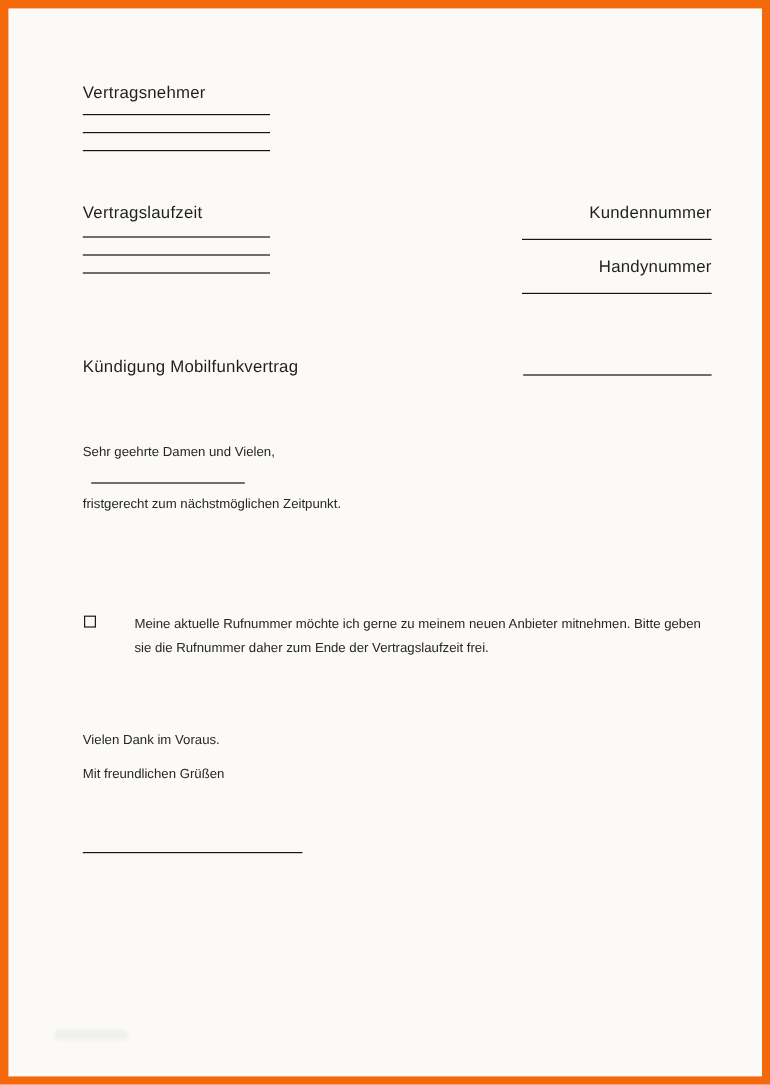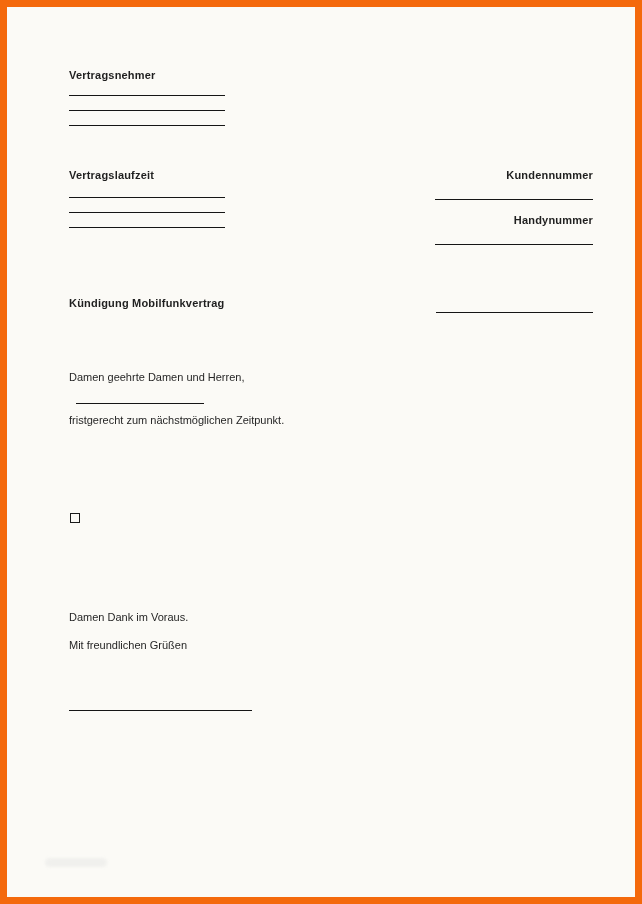--- a/index.html
+++ b/index.html
@@ -11,22 +11,22 @@
   .page {
     position: relative;
     width: 642px;
     height: 904px;
     background: #fbfaf6;
     border: 7px solid #f4690c;
     overflow: hidden;
   }
   .abs { position: absolute; }
   .label {
-    font-size: 11px;
-    font-weight: bold;
+    font-size: 14px;
+    font-weight: normal;
     color: #1f1f1f;
     letter-spacing: 0.2px;
   }
   .text {
     font-size: 11px;
     color: #262626;
     line-height: 20px;
   }
   .rule {
     position: absolute;
@@ -86,32 +86,36 @@
 
   <div class="abs label right-col" style="top:162px;">Kundennummer</div>
   <div class="rule" style="left:428px; top:192px; width:158px;"></div>
 
   <div class="abs label right-col" style="top:207px;">Handynummer</div>
   <div class="rule" style="left:428px; top:237px; width:158px;"></div>
 
   <div class="abs label" style="left:62px; top:290px;">Kündigung Mobilfunkvertrag</div>
   <div class="rule" style="left:429px; top:305px; width:157px;"></div>
 
-  <div class="abs text" style="left:62px; top:360px;">Damen geehrte Damen und Herren,</div>
+  <div class="abs text" style="left:62px; top:360px;">Sehr geehrte Damen und Vielen,</div>
 
   <div class="abs text" style="left:62px; top:383px; width:530px;">
     <span class="fill-inline"></span>
     <span class="block">fristgerecht zum nächstmöglichen Zeitpunkt.</span>
   </div>
 
   <div class="abs text" style="left:62px; top:431px; width:520px;">
   </div>
 
   <span class="checkbox"></span>
+  <div class="abs text" style="left:105px; top:503px; width:490px;">
+    <span class="block">Meine aktuelle Rufnummer möchte ich gerne zu meinem neuen Anbieter mitnehmen. Bitte geben</span>
+    <span class="block">sie die Rufnummer daher zum Ende der Vertragslaufzeit frei.</span>
+  </div>
 
-  <div class="abs text" style="left:62px; top:600px;">Damen Dank im Voraus.</div>
+  <div class="abs text" style="left:62px; top:600px;">Vielen Dank im Voraus.</div>
   <div class="abs text" style="left:62px; top:628px;">Mit freundlichen Grüßen</div>
 
   <div class="rule" style="left:62px; top:703px; width:183px;"></div>
 
   <div class="watermark"></div>
 
 </div>
 
 </body></html>

